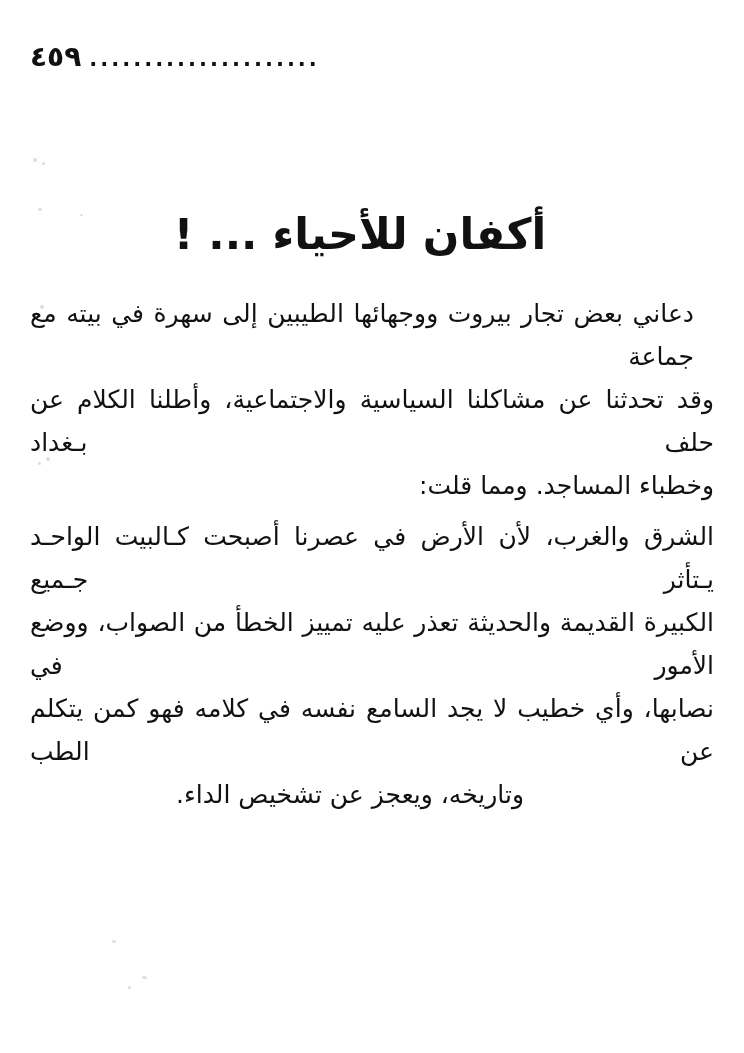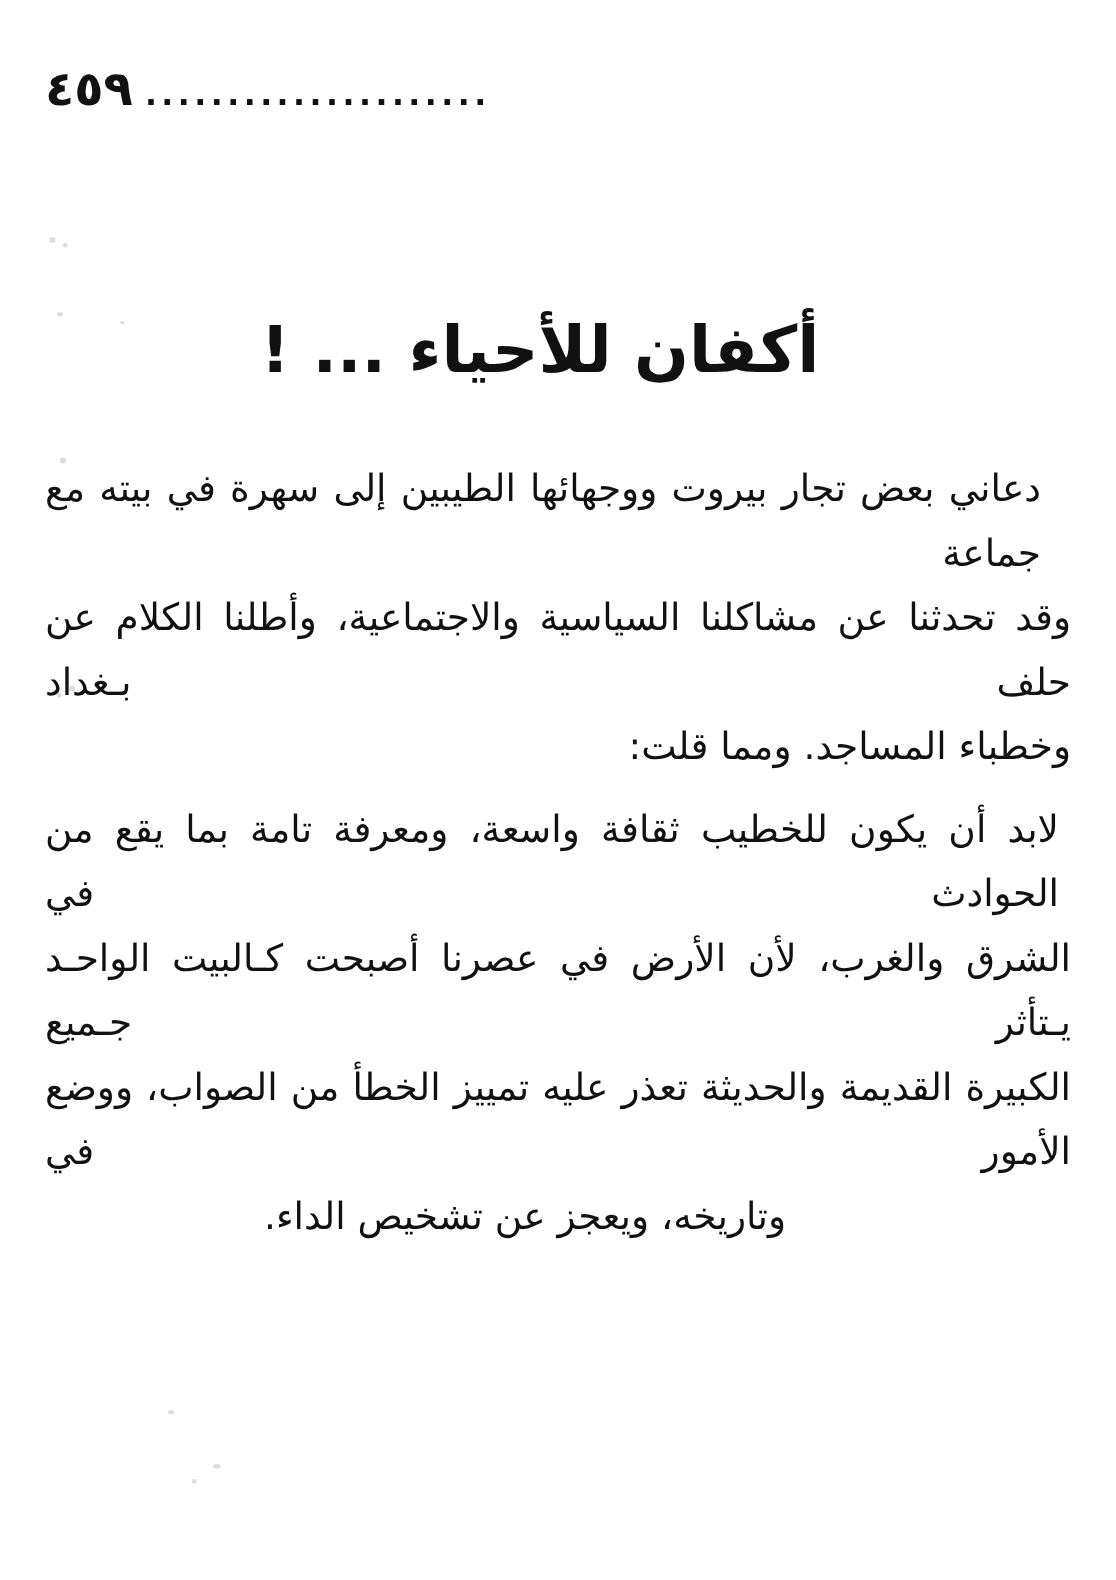--- a/index.html
+++ b/index.html
@@ -36,21 +36,21 @@
   .header .chapter { flex: 0 0 auto; }
   .header .dots {
     flex: 1 1 auto;
     overflow: hidden;
     letter-spacing: 3px;
     font-size: 21px;
     padding: 0 8px;
     direction: ltr;
     text-align: left;
   }
-  .header .pagenum { flex: 0 0 auto; font-size: 32px; }
+  .header .pagenum { flex: 0 0 auto; font-size: 28px; }
 
   
   .title {
     position: absolute;
     top: 180px;
     left: 0;
     right: 0;
     text-align: center;
     transform: translateX(-12px);
     font-size: 43px;
@@ -61,21 +61,21 @@
 
   
   .content {
     position: absolute;
     top: 292px;
     right: 30px;
     left: 30px;
     direction: rtl;
     font-size: 25px;
   }
-  .para { margin: 12px 0 8px 0; }
+  .para { margin: 0 0 8px 0; }
   .ln {
     line-height: 43px;
     text-align: justify;
     text-align-last: justify;
   }
   .ln.last {
     text-align: center;
     text-align-last: right;
   }
 
@@ -101,23 +101,23 @@
 
   <div class="content">
 
     <div class="para">
       <div class="ln" style="padding-right:20px">دعاني بعض تجار بيروت ووجهائها الطيبين إلى سهرة في بيته مع جماعة</div>
       <div class="ln">وقد تحدثنا عن مشاكلنا السياسية والاجتماعية، وأطلنا الكلام عن حلف بـغداد</div>
       <div class="ln last">وخطباء المساجد. ومما قلت:</div>
     </div>
 
     <div class="para">
-      <div class="ln" style="padding-right:8px">لابد أن يكون للخطيب ثقافة واسعة، ومعرفة تامة بما يقع من الحوادث في</div>
       <div class="ln">الشرق والغرب، لأن الأرض في عصرنا أصبحت كـالبيت الواحـد يـتأثر جـميع</div>
       <div class="ln">الكبيرة القديمة والحديثة تعذر عليه تمييز الخطأ من الصواب، ووضع الأمور في</div>
+      <div class="ln">نصابها، وأي خطيب لا يجد السامع نفسه في كلامه فهو كمن يتكلم عن الطب</div>
       <div class="ln last" style="padding-right:190px">وتاريخه، ويعجز عن تشخيص الداء.</div>
     </div>
 
   </div>
 
   <div class="speck" style="top:158px; left:33px; width:4px; height:4px;"></div>
   <div class="speck" style="top:162px; left:42px; width:3px; height:3px;"></div>
   <div class="speck" style="top:208px; left:38px; width:4px; height:3px;"></div>
   <div class="speck" style="top:214px; left:80px; width:3px; height:2px;"></div>
   <div class="speck" style="top:305px; left:40px; width:4px; height:4px;"></div>

